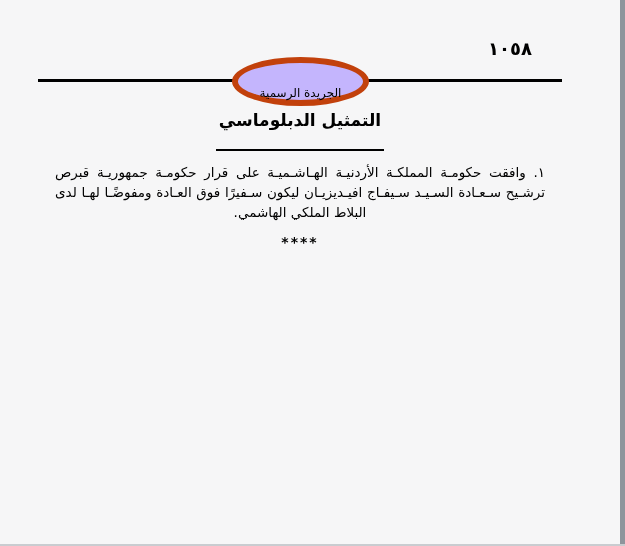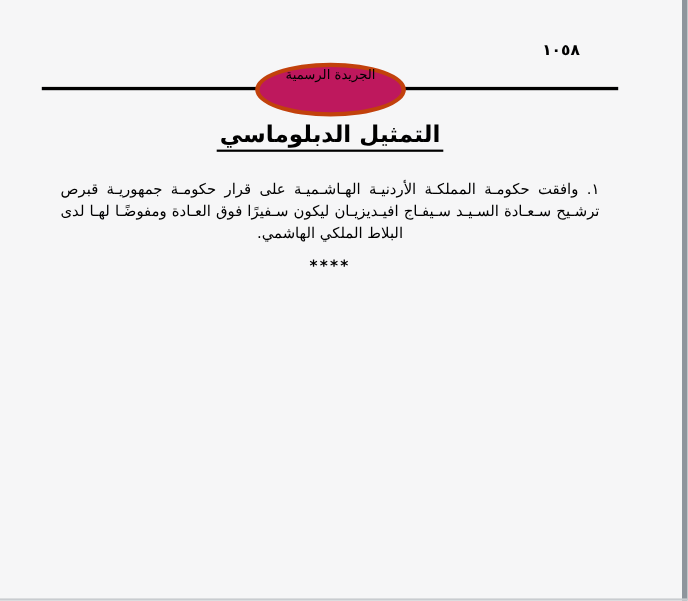--- a/index.html
+++ b/index.html
@@ -16,64 +16,64 @@
   .viewport {
     position: absolute;
     inset: 0;
   }
   .page-number {
     position: absolute;
     top: 38px;
     left: 468px;
     width: 84px;
     text-align: center;
-    font-size: 14px;
+    font-size: 18px;
     font-weight: bold;
     letter-spacing: 5px;
     direction: rtl;
   }
   .divider-line {
     position: absolute;
     top: 79px;
     left: 38px;
     width: 524px;
     height: 3px;
     background: #000;
   }
   .divider-ellipse {
     position: absolute;
     top: 57px;
     left: 232px;
     width: 137px;
     height: 49px;
-    background: #be185d;
-    border: 4px solid #c2410c;
+    background: #c4b5fd;
+    border: 6px solid #c2410c;
     border-radius: 50%;
     display: flex;
-    align-items: flex-start;
+    align-items: flex-end;
     justify-content: center;
   }
   .gazette-name {
     font-size: 12px;
     direction: rtl;
     white-space: nowrap;
   }
   .title-wrap {
     position: absolute;
     top: 110px;
     left: 55px;
     width: 490px;
     text-align: center;
   }
   .title-text {
     display: inline-block;
     direction: rtl;
-    font-size: 21px;
+    font-size: 17px;
     font-weight: bold;
-    padding: 0 3px 2px 3px;
+    padding: 0 3px 19px 3px;
     border-bottom: 2px solid #000;
   }
   .para {
     position: absolute;
     left: 55px;
     width: 490px;
     margin: 0;
     direction: rtl;
     unicode-bidi: embed;
     text-align: justify;

